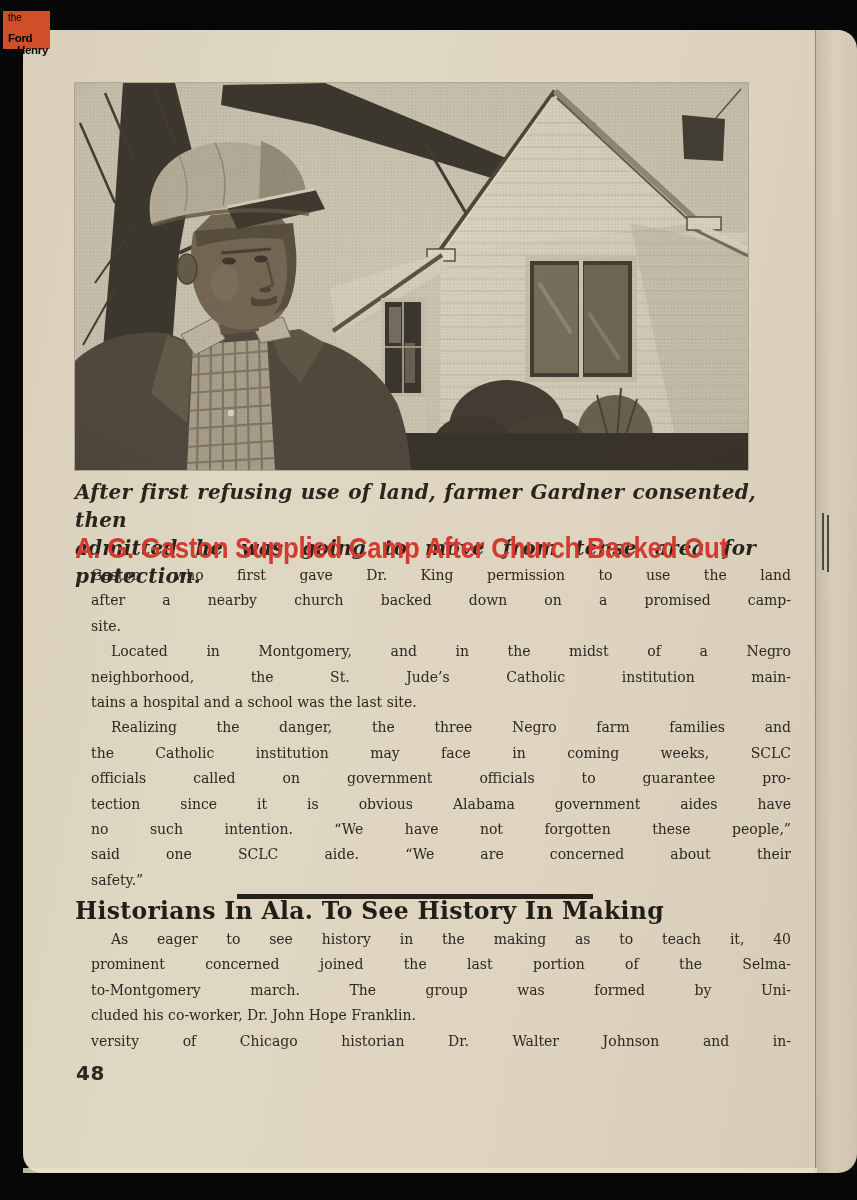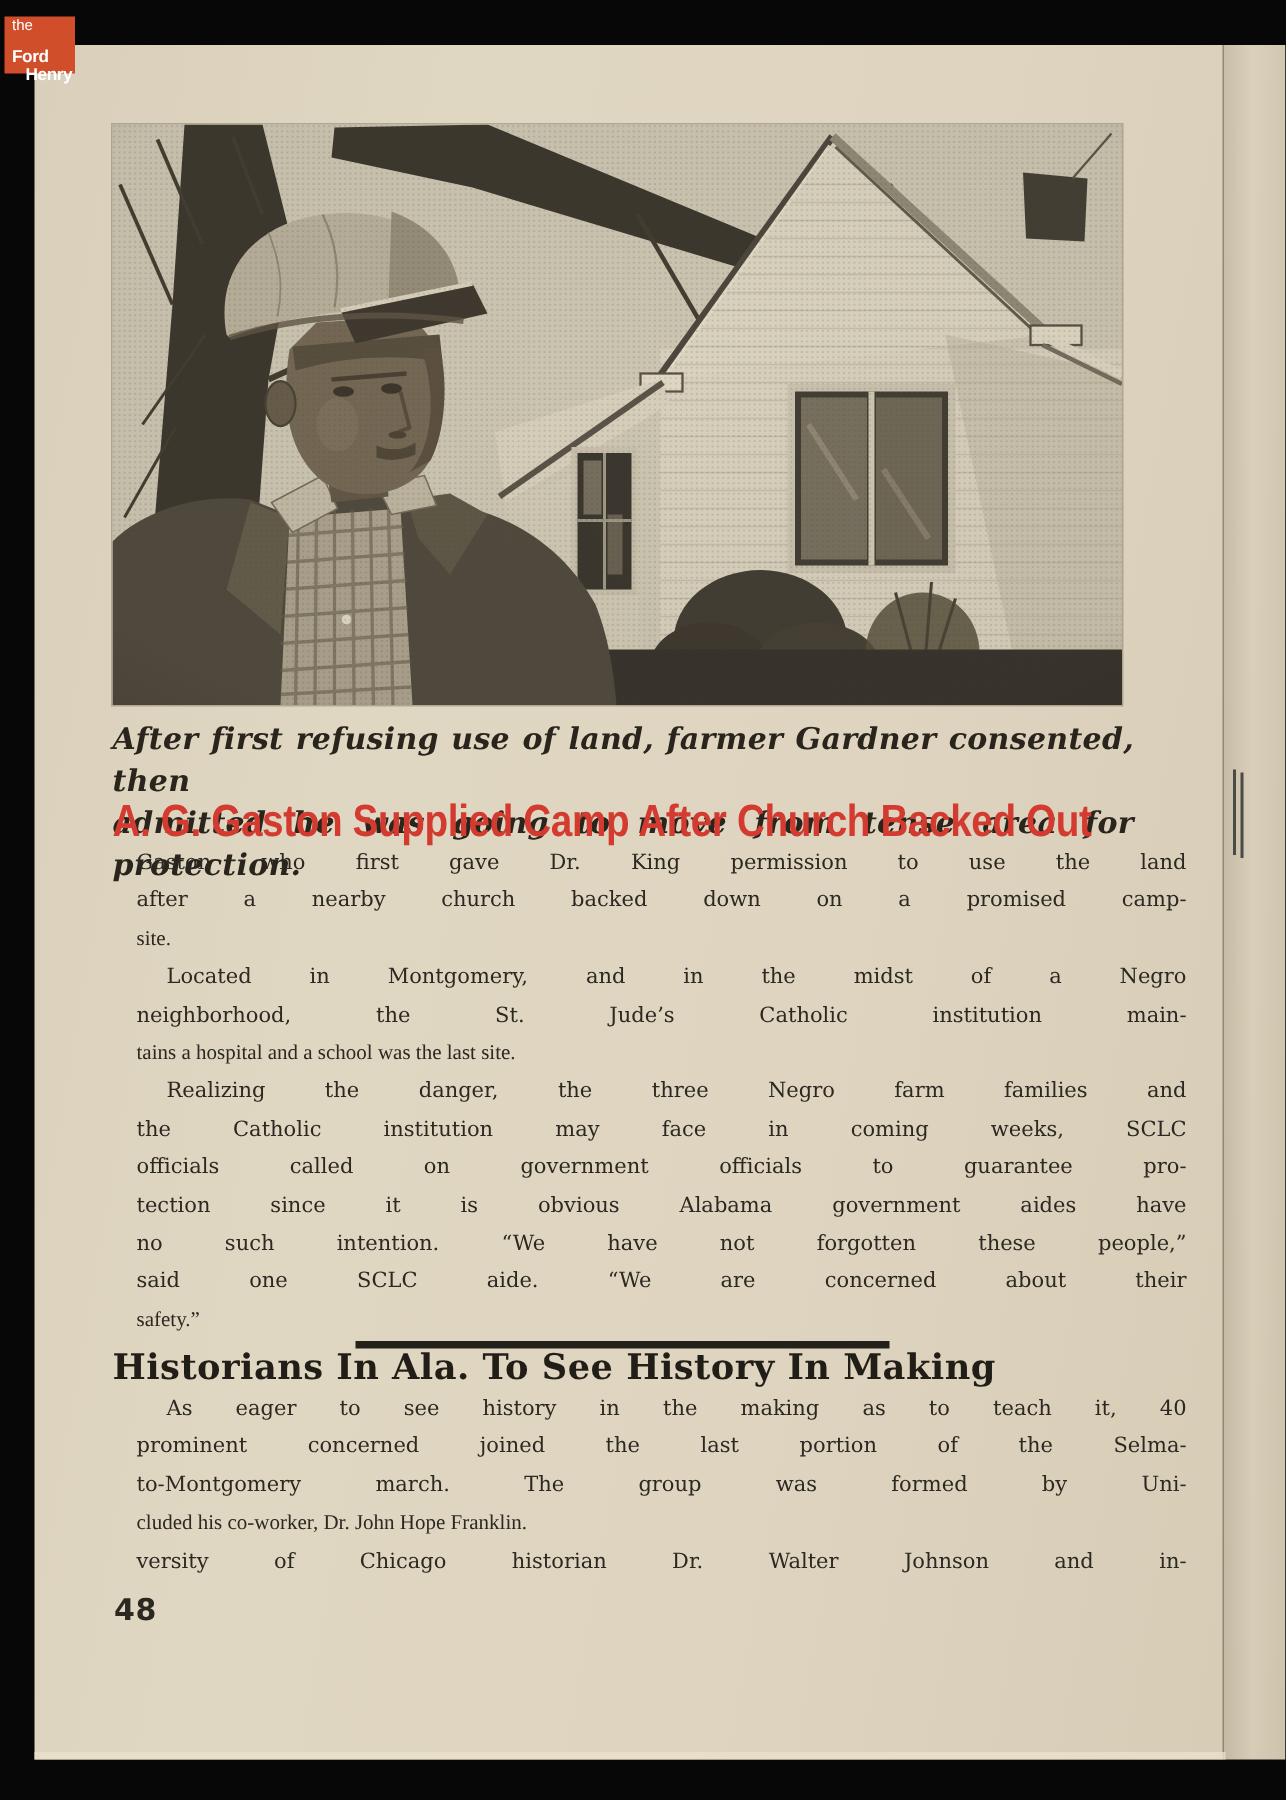--- a/index.html
+++ b/index.html
@@ -4,39 +4,40 @@
 <style>
   html,body{margin:0;padding:0;}
   body{
     width:857px;height:1200px;position:relative;overflow:hidden;
     background:#070707;
     font-family:"DejaVu Serif", serif;
   }
   .page{
     position:absolute;left:23px;top:30px;width:834px;height:1143px;
     background:linear-gradient(100deg,#d9cfba 0%,#e0d7c2 28%,#ded4bf 62%,#d6ccb6 100%);
+    border-radius:19px;
   }
   .page::after{
     content:"";position:absolute;left:0;right:40px;bottom:0;height:5px;
     background:#eae1cb;opacity:.8;
   }
   
   .crease{
     position:absolute;top:0;bottom:0;left:792px;width:42px;
     border-left:1px solid rgba(98,86,62,.55);
     background:linear-gradient(90deg,rgba(60,50,30,.12),rgba(60,50,30,0) 45%,rgba(60,50,30,.06));
   }
   .spine-mark{position:absolute;width:2px;height:57px;background:#4b4a46;}
   .spine-mark.m1{left:799px;top:483px;}
   .spine-mark.m2{left:804px;top:485px;}
 
   
   .logo{
     position:absolute;left:3px;top:11px;width:47px;height:38px;
-    background:#d14e2b;color:#ffffff;z-index:5;
+    background:#d14e2b;color:#000000;z-index:5;
     font-family:"Liberation Sans", sans-serif;
   }
   .logo .l-the{position:absolute;left:5px;top:1px;font-size:10px;font-weight:400;}
   .logo .l-henry{position:absolute;left:14px;top:9px;font-size:11.5px;font-weight:700;letter-spacing:-.3px;margin-top:24px;}
   .logo .l-ford{position:absolute;left:5px;top:21px;font-size:11.5px;font-weight:700;letter-spacing:-.3px;}
 
   .photo{
     position:absolute;left:52px;top:53px;width:673px;height:387px;
     outline:1px solid rgba(120,110,90,.45);
   }
@@ -59,21 +60,21 @@
     font-size:30px;line-height:38px;letter-spacing:-.3px;
   }
 
   .bodyblock{
     position:absolute;left:68px;width:700px;
     font-size:14px;line-height:25.4px;color:#2c2822;
   }
   .bb1{top:533px;}
   .bb2{top:897px;}
   .bl{text-align:justify;text-align-last:justify;}
-  .bl.last{text-align:right;text-align-last:left;font-family:Liberation Serif, serif;}
+  .bl.last{text-align:right;text-align-last:left;}
   .bl.ind{text-indent:20px;}
 
   .divider{position:absolute;left:214px;top:864px;width:356px;height:5px;background:#24211b;}
 
   .headline2{
     position:absolute;left:52px;top:866px;width:700px;
     font-weight:700;font-size:23.5px;line-height:31px;color:#211e18;letter-spacing:.3px;
   }
 
   .pagenum{

